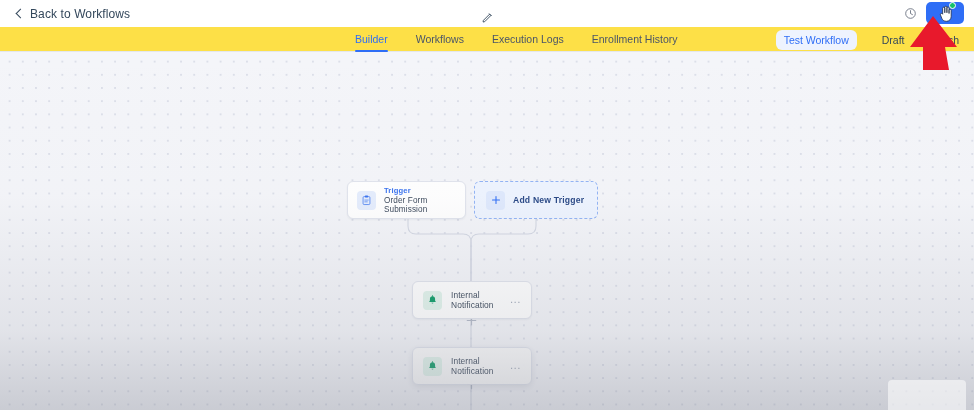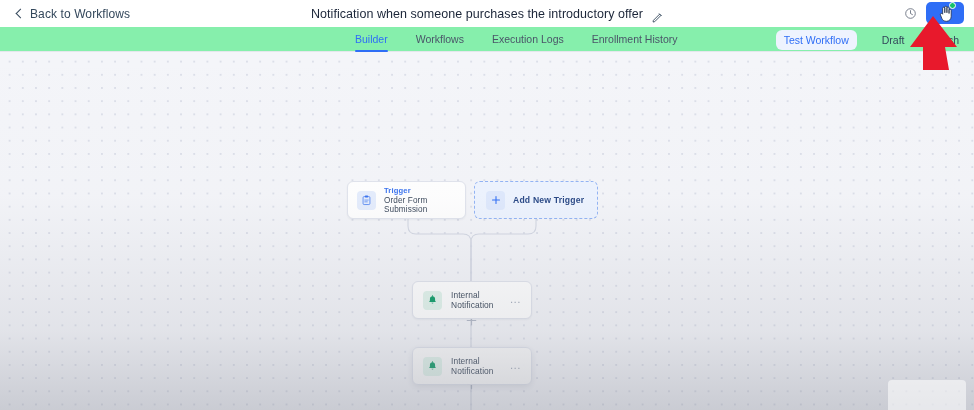--- a/index.html
+++ b/index.html
@@ -46,21 +46,21 @@
   }
   .avatar-dot {
     position: absolute; right: 8px; top: 0px; width: 7px; height: 7px;
     border-radius: 50%; background: #15c26b; border: 1.3px solid #ffffff;
   }
   .hand-cursor { width: 17px; height: 19px; }
 
   
   .tabrow {
     position: absolute; top: 27px; left: 0; width: 974px; height: 25px;
-    background: #86efac; border-bottom: 1px solid #e4e7ec;
+    background: #fde047; border-bottom: 1px solid #e4e7ec;
   }
   .tabs { position: absolute; left: 355px; top: 0; height: 25px; display: flex; align-items: flex-start; gap: 0; }
   .tab {
     font-size: 10.5px; color: #4a5568; padding: 6px 0 0 0; margin-right: 28px;
     height: 25px; position: relative; white-space: nowrap;
   }
   .tab.active { color: #2f6ef6; font-weight: 400; }
   .tab.active::after {
     content: ""; position: absolute; left: 0; right: 0; bottom: 0;
     height: 2px; background: #2f6ef6; border-radius: 1px;
@@ -158,21 +158,20 @@
 <div id="app">
 
   <div class="topbar">
 
     <div class="back-link">
       <span class="chev"></span>
       <span>Back to Workflows</span>
     </div>
 
     <div class="wf-title-wrap">
-      <span class="wf-title">Notification when someone purchases the introductory offer</span>
       <span class="pencil-icon">
         <svg viewBox="0 0 16 16" width="11" height="11" aria-hidden="true">
           <path d="M2 12.2 L11 3.2 L12.9 5.1 L3.9 14.1 L1.6 14.6 Z" fill="none" stroke="#33475b" stroke-width="1.3"></path>
           <path d="M10.2 2.1 L13.9 5.8" stroke="#33475b" stroke-width="1.3" fill="none"></path>
         </svg>
       </span>
     </div>
 
     <div class="history-btn">
       <svg viewBox="0 0 20 20" width="13" height="13" aria-hidden="true">

